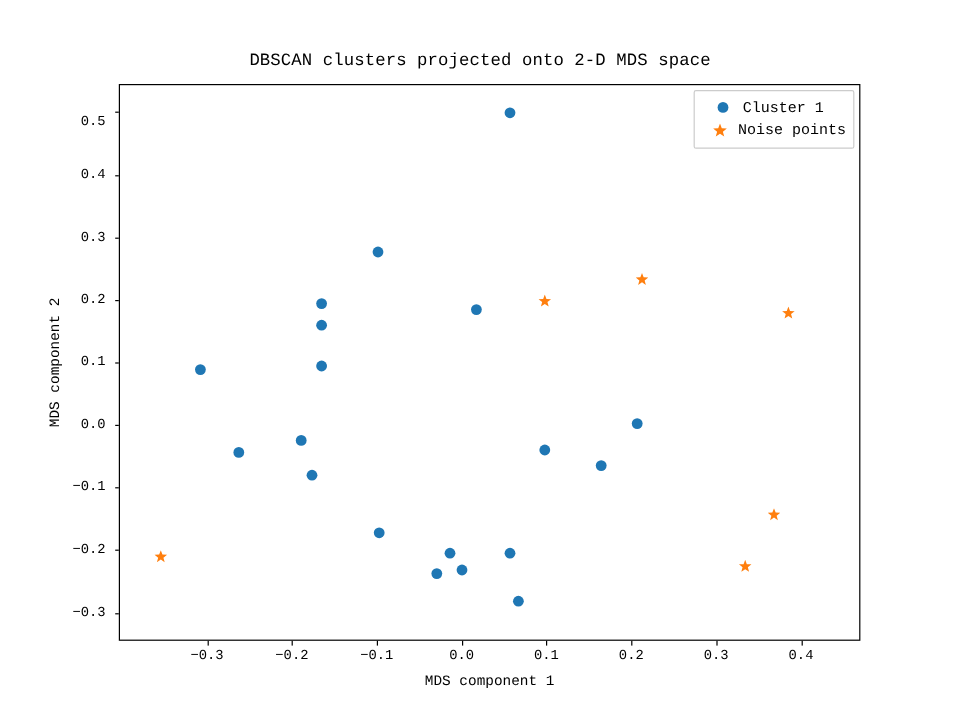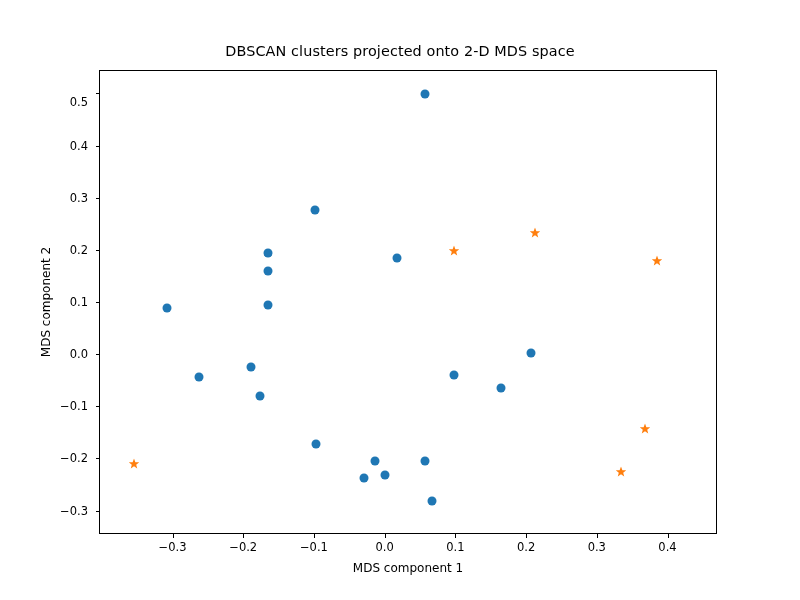--- a/index.html
+++ b/index.html
@@ -11,20 +11,21 @@
     width: 800px;
     height: 600px;
     font-family: "DejaVu Sans", sans-serif;
     overflow: hidden;
   }
   #figure {
     position: relative;
     width: 800px;
     height: 600px;
     background: #ffffff;
+    font-family: Liberation Mono, monospace;
   }
   #chart-title {
     position: absolute;
     left: 0;
     top: 43px;
     width: 800px;
     text-align: center;
     font-size: 14.4px;
     color: #000000;
     letter-spacing: 0.1px;
@@ -234,14 +235,30 @@
       <div class="yticklabel" style="top: 197.73px;">0.3</div>
       <div class="ytick" style="top: 145.596px;"></div>
       <div class="yticklabel" style="top: 145.596px;">0.4</div>
       <div class="ytick" style="top: 93.4607px;"></div>
       <div class="yticklabel" style="top: 102px;">0.5</div>
     </div>
 
   <div id="xlabel">MDS component 1</div>
   <div id="ylabel">MDS component 2</div>
 
+  <div id="legend">
+      <div class="legend-row">
+        <span class="legend-marker">
+          <span style="display:block;width:9px;height:9px;border-radius:50%;background:#1f77b4"></span>
+        </span>
+        <span class="legend-label">Cluster 1</span>
+      </div>
+      <div class="legend-row">
+        <span class="legend-marker">
+          <svg width="12" height="12" viewBox="0 0 12 12">
+            <path d="M6.00,0.00 L7.48,3.96 L11.71,4.15 L8.40,6.78 L9.53,10.85 L6.00,8.52 L2.47,10.85 L3.60,6.78 L0.29,4.15 L4.52,3.96 Z" fill="#ff7f0e"></path>
+          </svg>
+        </span>
+        <span class="legend-label">Noise points</span>
+      </div>
+    </div>
 
 </div>
 
 </body></html>

